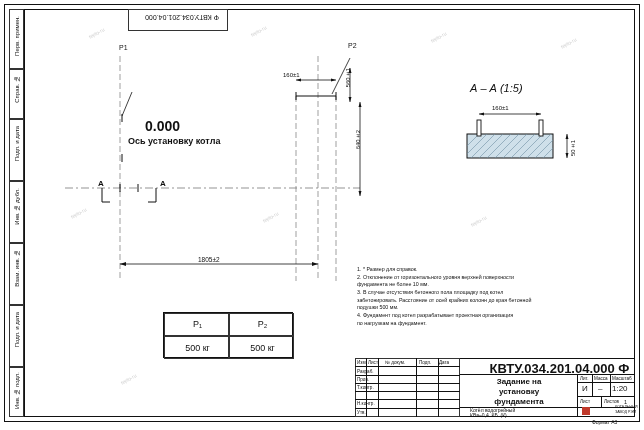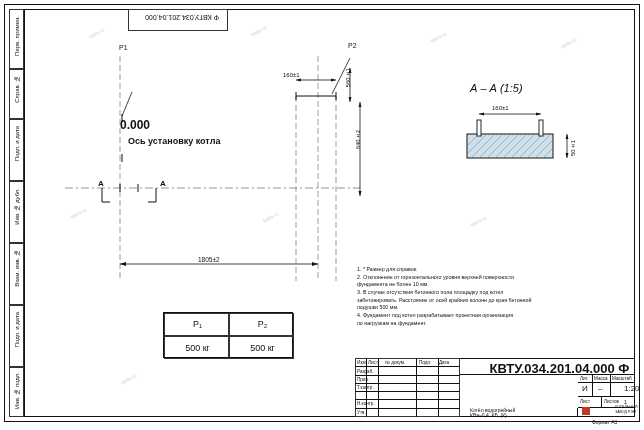--- a/index.html
+++ b/index.html
@@ -93,21 +93,21 @@
     <polygon points="290,32 288.5,37 291.5,37" fill="#111"></polygon>
     <polygon points="290,66 288.5,61 291.5,61" fill="#111"></polygon>
 
     <line x1="300" y1="66" x2="300" y2="160" stroke="#111" stroke-width="0.8"></line>
     <polygon points="300,66 298.5,71 301.5,71" fill="#111"></polygon>
     <polygon points="300,160 298.5,155 301.5,155" fill="#111"></polygon>
   </svg>
 
   <div class="abs lbl" style="left:119px;top:44px;font-size:7px;">Р1</div>
   <div class="abs lbl" style="left:348px;top:42px;font-size:7px;">Р2</div>
-  <div class="abs" style="left:120px;top:118px;font-size:12px;font-weight:bold;">0.000</div>
+  <div class="abs" style="left:145px;top:118px;font-size:14px;font-weight:bold;">0.000</div>
   <div class="abs" style="left:128px;top:136px;font-size:9px;font-weight:bold;">Ось установку котла</div>
   <div class="abs lbl" style="left:98px;top:180px;font-size:8px;font-weight:bold;">А</div>
   <div class="abs lbl" style="left:160px;top:180px;font-size:8px;font-weight:bold;">А</div>
 
   <div class="abs lbl" style="left:198px;top:256px;font-size:6.5px;">1805±2</div>
   <div class="abs lbl" style="left:283px;top:72px;font-size:6px;">160±1</div>
   <div class="abs lbl vert" style="left:345px;top:68px;font-size:6px;">560±1</div>
   <div class="abs lbl vert" style="left:355px;top:130px;font-size:6px;">640±2</div>
 
   <div class="abs" style="left:470px;top:82px;font-size:11px;font-style:italic;">А – А (1:5)</div>
@@ -196,30 +196,35 @@
   <div class="abs lbl" style="left:357px;top:369px;font-size:4.6px;">Разраб.</div>
   <div class="abs lbl" style="left:357px;top:377px;font-size:4.6px;">Пров.</div>
   <div class="abs lbl" style="left:357px;top:385px;font-size:4.6px;">Т.контр.</div>
   <div class="abs lbl" style="left:357px;top:401px;font-size:4.6px;">Н.контр.</div>
   <div class="abs lbl" style="left:357px;top:410px;font-size:4.6px;">Утв.</div>
 
   <div class="abs" style="left:460px;top:358px;width:175px;height:17px;border-bottom:1px solid #111;box-sizing:border-box;">
     <div class="abs ctr" style="left:12px;top:3px;width:175px;font-size:13px;font-weight:bold;">КВТУ.034.201.04.000 Ф</div>
   </div>
 
+  <div class="abs" style="left:460px;top:375px;width:118px;height:33px;border-right:1px solid #111;border-bottom:1px solid #111;box-sizing:border-box;">
+    <div class="abs ctr" style="left:0;top:2px;width:118px;font-size:8px;font-weight:bold;">Задание на</div>
+    <div class="abs ctr" style="left:0;top:12px;width:118px;font-size:8px;font-weight:bold;">установку</div>
+    <div class="abs ctr" style="left:0;top:22px;width:118px;font-size:8px;font-weight:bold;">фундамента</div>
+  </div>
 
   <div class="abs" style="left:578px;top:375px;width:57px;height:8px;border-bottom:1px solid #111;box-sizing:border-box;">
     <div class="abs lbl" style="left:2px;top:1px;font-size:4.6px;">Лит.</div>
     <div class="abs lbl" style="left:16px;top:1px;font-size:4.6px;">Масса</div>
     <div class="abs lbl" style="left:34px;top:1px;font-size:4.6px;">Масштаб</div>
   </div>
   <div class="abs" style="left:578px;top:383px;width:57px;height:14px;border-bottom:1px solid #111;box-sizing:border-box;">
     <div class="abs lbl" style="left:4px;top:2px;font-size:8px;">И</div>
     <div class="abs lbl" style="left:20px;top:2px;font-size:8px;">–</div>
-    <div class="abs lbl" style="left:34px;top:2px;font-size:8px;margin-left:12px;">1:20</div>
+    <div class="abs lbl" style="left:34px;top:2px;font-size:8px;">1:20</div>
   </div>
   <div class="line vl" style="left:592px;top:375px;height:22px;background:#111;"></div>
   <div class="line vl" style="left:610px;top:375px;height:22px;background:#111;"></div>
 
   <div class="abs" style="left:578px;top:397px;width:57px;height:11px;border-bottom:1px solid #111;box-sizing:border-box;">
     <div class="abs lbl" style="left:2px;top:2px;font-size:4.6px;">Лист</div>
     <div class="abs lbl" style="left:26px;top:2px;font-size:4.6px;">Листов</div>
     <div class="abs lbl" style="left:46px;top:2px;font-size:5.5px;">1</div>
   </div>
   <div class="line vl" style="left:601px;top:397px;height:11px;background:#111;"></div>

